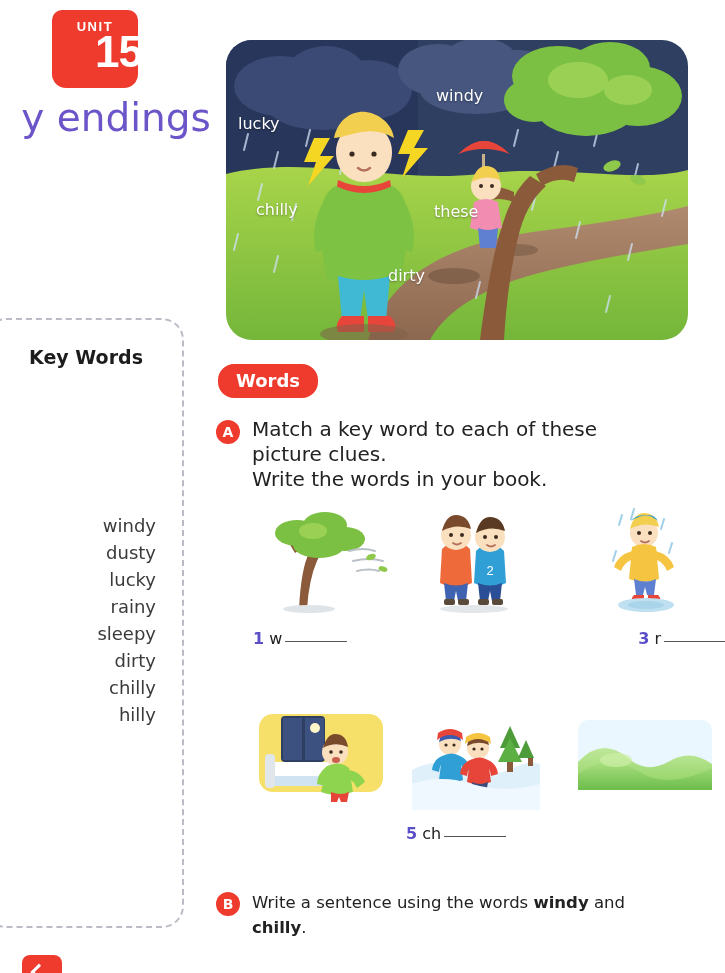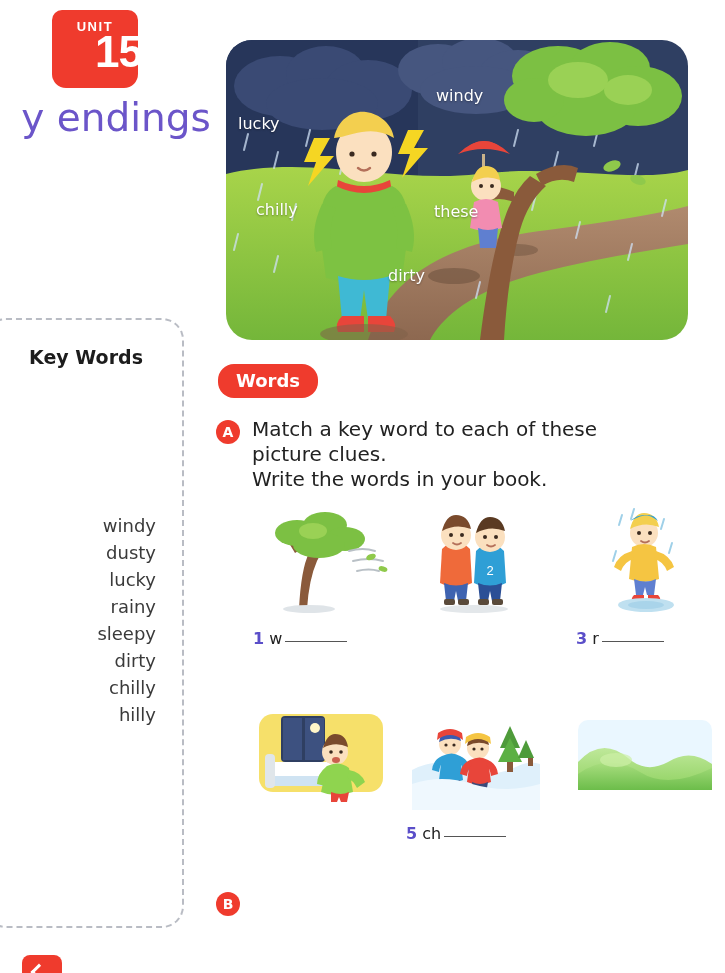--- a/index.html
+++ b/index.html
@@ -134,21 +134,21 @@
     white-space: nowrap;
   }
   .answer .num { color: #5a4ec9; font-weight: bold; margin-right: 5px; }
   .answer .line {
     display: inline-block; width: 62px;
     border-bottom: 1.6px solid #555; margin-left: 3px;
     vertical-align: 2px;
   }
   .c0 { left: 17px; }
   .c1 { left: 170px; }
-  .c2 { left: 340px; }
+  .c2 { left: 340px; text-align: right; }
 </style>
 </head>
 <body>
 
 <div class="page">
 
   <div class="unit-badge">
     <div class="u-word">UNIT</div>
     <div class="u-num">15</div>
   </div>
@@ -501,14 +501,17 @@
             <path d="M2 62 q24 -26 50 -4 q18 16 40 4 q22 -14 44 2 v26 H2z" fill="url(#hillA)"></path>
             <path d="M2 74 q30 -22 62 -2 q28 18 72 -4 v22 H2z" fill="url(#hillB)"></path>
             <ellipse cx="40" cy="60" rx="16" ry="7" fill="#cdefa6" opacity=".7"></ellipse>
           </svg>
         </div>
       </div>
     </div>
   </div>
 
   <div class="task-letter task-b-letter">B</div>
+  <div class="task-b-text">
+    <span>Write a sentence using the words </span><b>windy</b><span> and </span><b>chilly</b><span>.</span>
+  </div>
 
 </div>
 
 </body></html>

